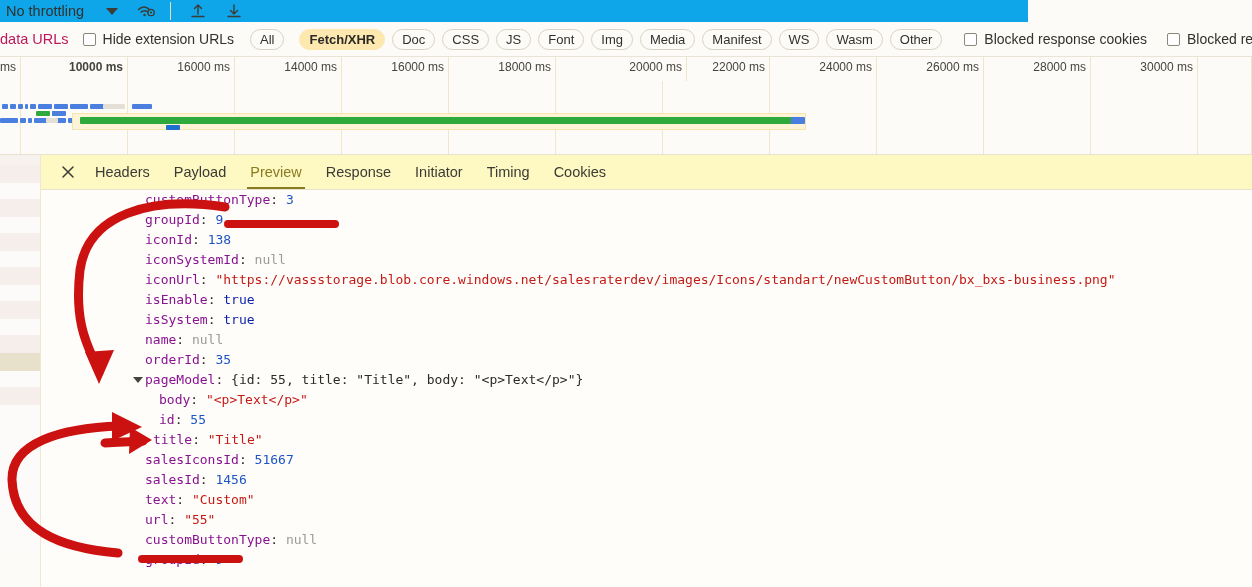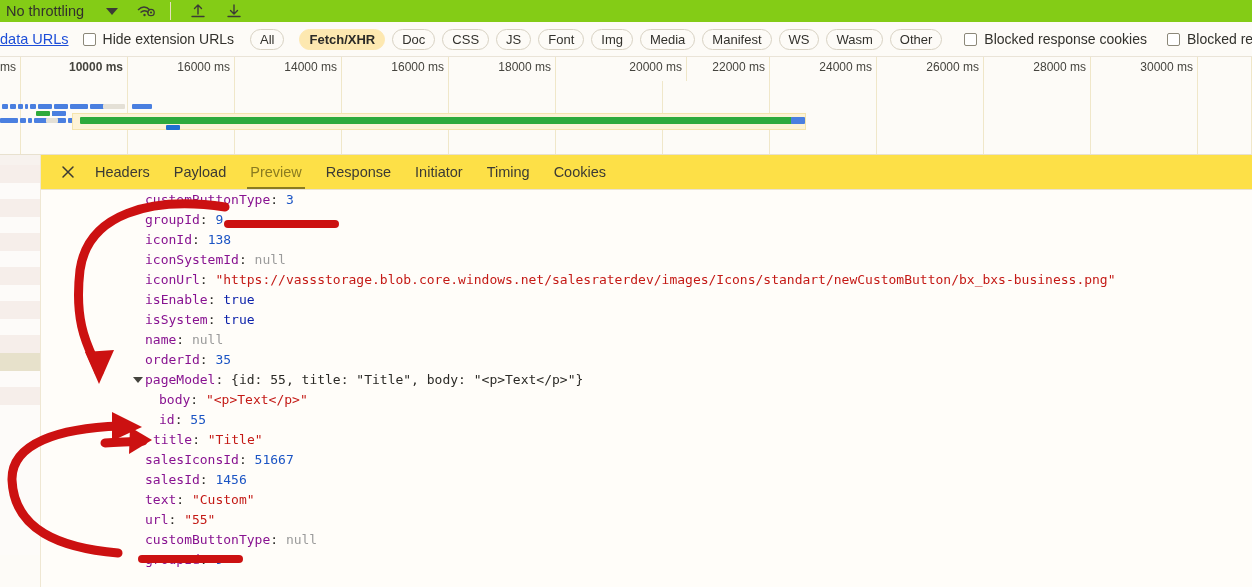--- a/index.html
+++ b/index.html
@@ -11,22 +11,22 @@
     font-family: "Liberation Sans", sans-serif;
   }
   #app {
     position: relative;
     width: 1252px; height: 587px;
     background: #fdfbf7;
   }
 
   
   .toolbar {
-    position: absolute; left: 0; top: 0; width: 1252px; height: 22px;
-    background: #84cc16;
+    position: absolute; left: 0; top: 0; width: 1028px; height: 22px;
+    background: #0ea5e9;
     display: flex; align-items: center;
     font-size: 14px; color: #2b2a26;
     overflow: hidden;
   }
   .throttle-label {
     margin-left: 6px;
     font-size: 14.5px;
     color: #32312c;
     white-space: nowrap;
   }
@@ -46,21 +46,21 @@
 
   
   .filterbar {
     position: absolute; left: 0; top: 22px; width: 1252px; height: 35px;
     background: #fdfbf7;
     display: flex; align-items: center;
     border-bottom: 1px solid #eae4d8;
     overflow: hidden;
   }
   .fb-text {
-    font-size: 14.5px; color: #1d4ed8; white-space: nowrap; text-decoration: underline;
+    font-size: 14.5px; color: #be185d; white-space: nowrap;
   }
   .chk-wrap {
     display: flex; align-items: center; margin-left: 14px; white-space: nowrap;
   }
   .chk {
     width: 13px; height: 13px;
     border: 1.5px solid #8c8879;
     border-radius: 2px;
     background: #fff;
     margin-right: 7px;
@@ -136,21 +136,21 @@
   .strip-row { position: absolute; left: 0; width: 41px; }
 
   
   .detail {
     position: absolute; left: 41px; top: 155px;
     width: 1211px; height: 432px;
     background: #fffdf9;
   }
   .tabrow {
     position: absolute; left: 0; top: 0; width: 1211px; height: 35px;
-    background: #fde047;
+    background: #fef9c3;
     border-bottom: 1px solid #e9e2d1;
     display: flex; align-items: center;
   }
   .close-x {
     width: 30px; margin-left: 12px;
     display: flex; align-items: center; justify-content: center;
     cursor: pointer;
   }
   .tab {
     position: relative;

